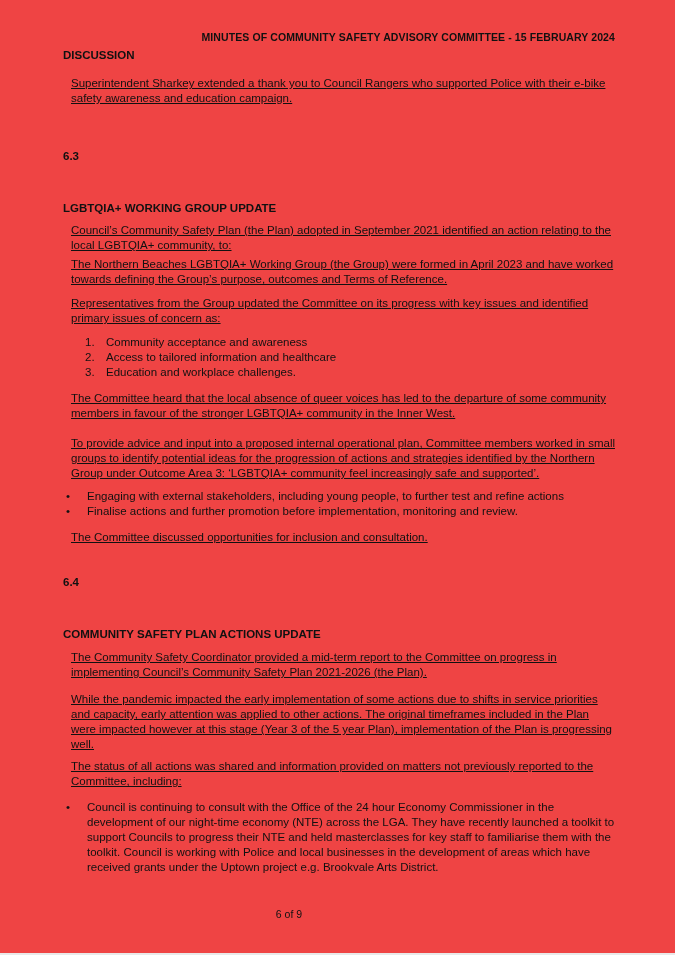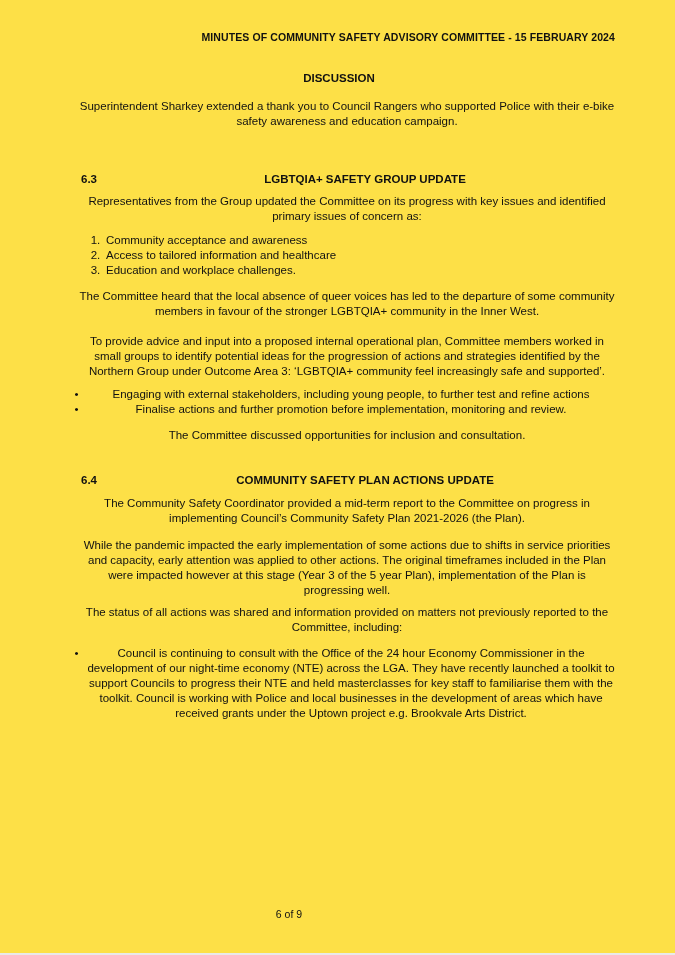--- a/index.html
+++ b/index.html
@@ -4,40 +4,40 @@
 <style>
   html, body { margin: 0; padding: 0; }
   body {
     width: 675px; height: 955px;
     background: #ffffff;
     font-family: "Liberation Sans", sans-serif;
     color: #111111;
     position: relative;
     overflow: hidden;
   }
-  .page { position: relative; width: 675px; height: 955px; background: #fde047; }
+  .page { position: relative; width: 675px; height: 955px; background: #ef4444; }
 
   .doc-header {
     position: absolute; top: 31px; left: 63px; right: 60px;
     text-align: right;
     font-weight: bold;
     font-size: 10.5px;
     line-height: 13px;
     letter-spacing: 0.1px;
   }
 
   .content {
-    position: absolute; top: 71px; left: 63px; width: 552px;
-    font-size: 11.5px; line-height: 15px; text-align: center;
+    position: absolute; top: 48px; left: 63px; width: 552px;
+    font-size: 11.5px; line-height: 15px;
   }
 
-  .para { margin: 0 0 13px 16px; }
+  .para { margin: 0 0 13px 8px; text-decoration: underline; }
   .b-heading { font-weight: bold; margin: 0 0 13px 0; }
 
-  .sec-heading { display: flex; font-weight: bold; margin: 0 0 7px 0; }
+  .sec-heading { display: flex; font-weight: bold; margin: 0 0 7px 0; flex-direction: column; }
   .sec-num { width: 52px; flex: 0 0 52px; }
   .sec-title { flex: 1; }
 
   .mt-43 { margin-top: 43px; }
   .mt-46 { margin-top: 30px; }
   .mb-4  { margin-bottom: 4px; }
   .mb-7  { margin-bottom: 7px; }
   .mb-8  { margin-bottom: 8px; }
   .mb-9  { margin-bottom: 9px; }
   .mb-11 { margin-bottom: 11px; }
@@ -77,25 +77,27 @@
 
   <div class="doc-header">MINUTES OF COMMUNITY SAFETY ADVISORY COMMITTEE - 15 FEBRUARY 2024</div>
 
   <div class="content">
 
     <div class="b-heading">DISCUSSION</div>
     <p class="para">Superintendent Sharkey extended a thank you to Council Rangers who supported Police with their e-bike safety awareness and education campaign.</p>
 
     <div class="sec-heading mt-43">
       <span class="sec-num">6.3</span>
-      <span class="sec-title">LGBTQIA+ SAFETY GROUP UPDATE</span>
+      <span class="sec-title">LGBTQIA+ WORKING GROUP UPDATE</span>
     </div>
 
+    <p class="para mb-4">Council’s Community Safety Plan (the Plan) adopted in September 2021 identified an action relating to the local LGBTQIA+ community, to:</p>
 
 
+    <p class="para mb-9">The Northern Beaches LGBTQIA+ Working Group (the Group) were formed in April 2023 and have worked towards defining the Group’s purpose, outcomes and Terms of Reference.</p>
 
     <p class="para mb-9">Representatives from the Group updated the Committee on its progress with key issues and identified primary issues of concern as:</p>
 
     <div class="olist mb-11">
       <div class="li">
         <span class="num">1.</span>
         <span class="li-text">Community acceptance and awareness</span>
       </div>
       <div class="li">
         <span class="num">2.</span>

